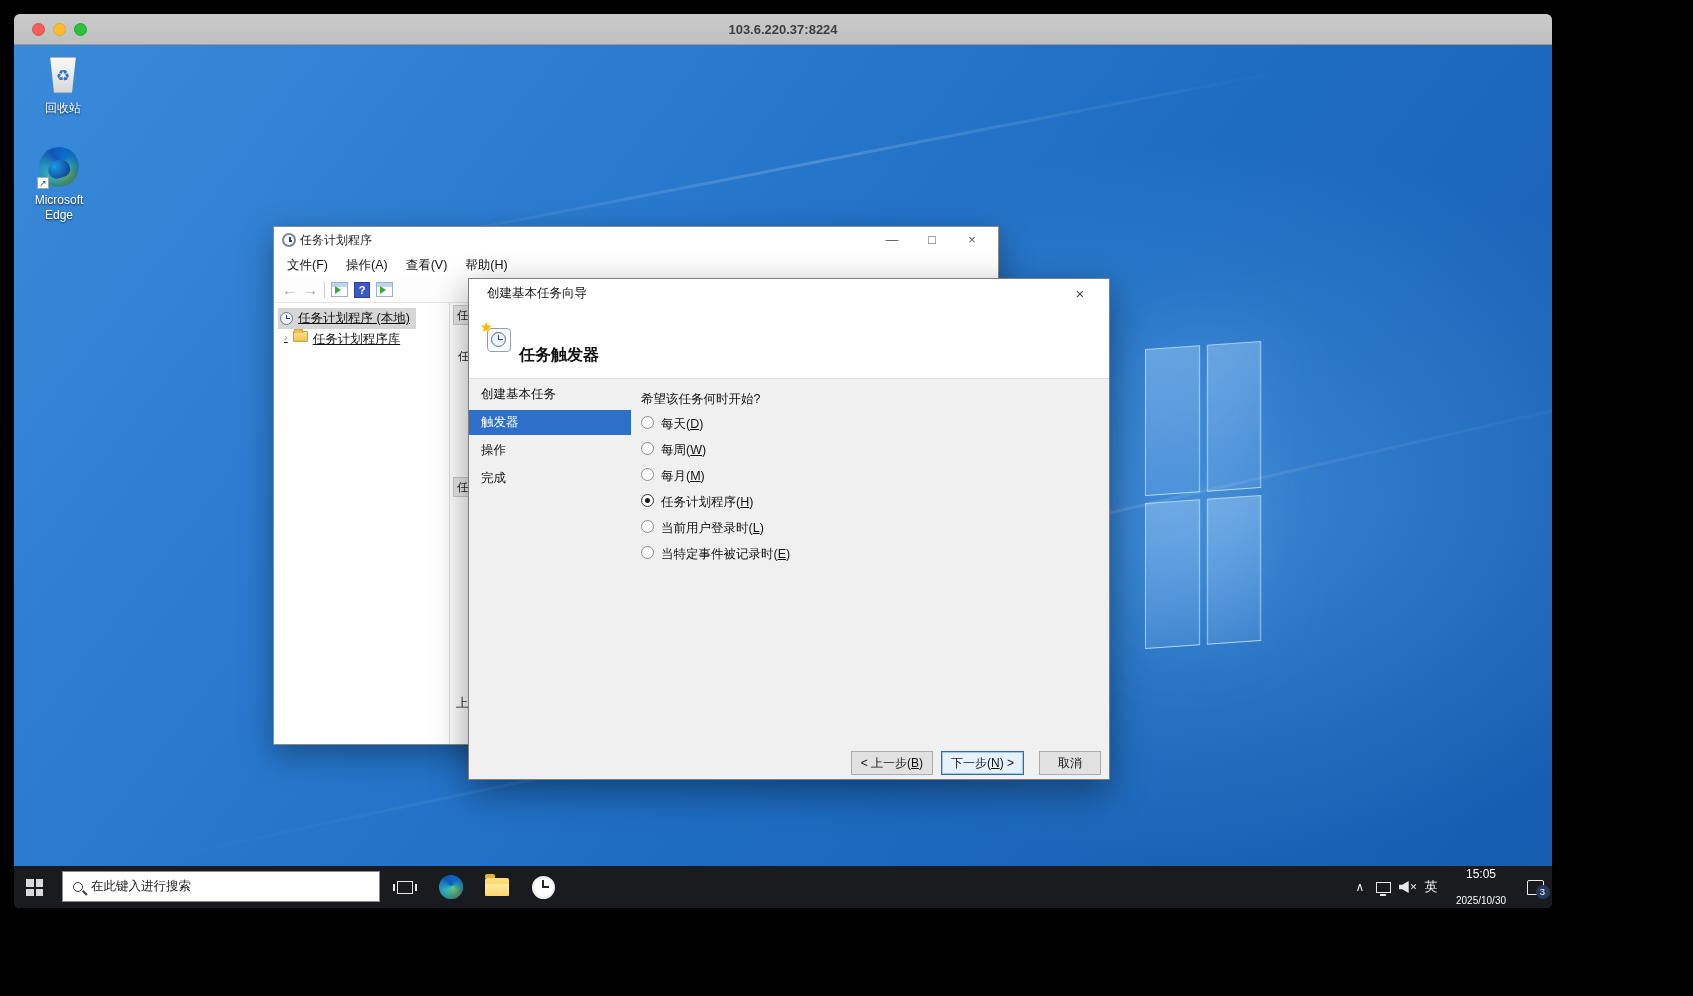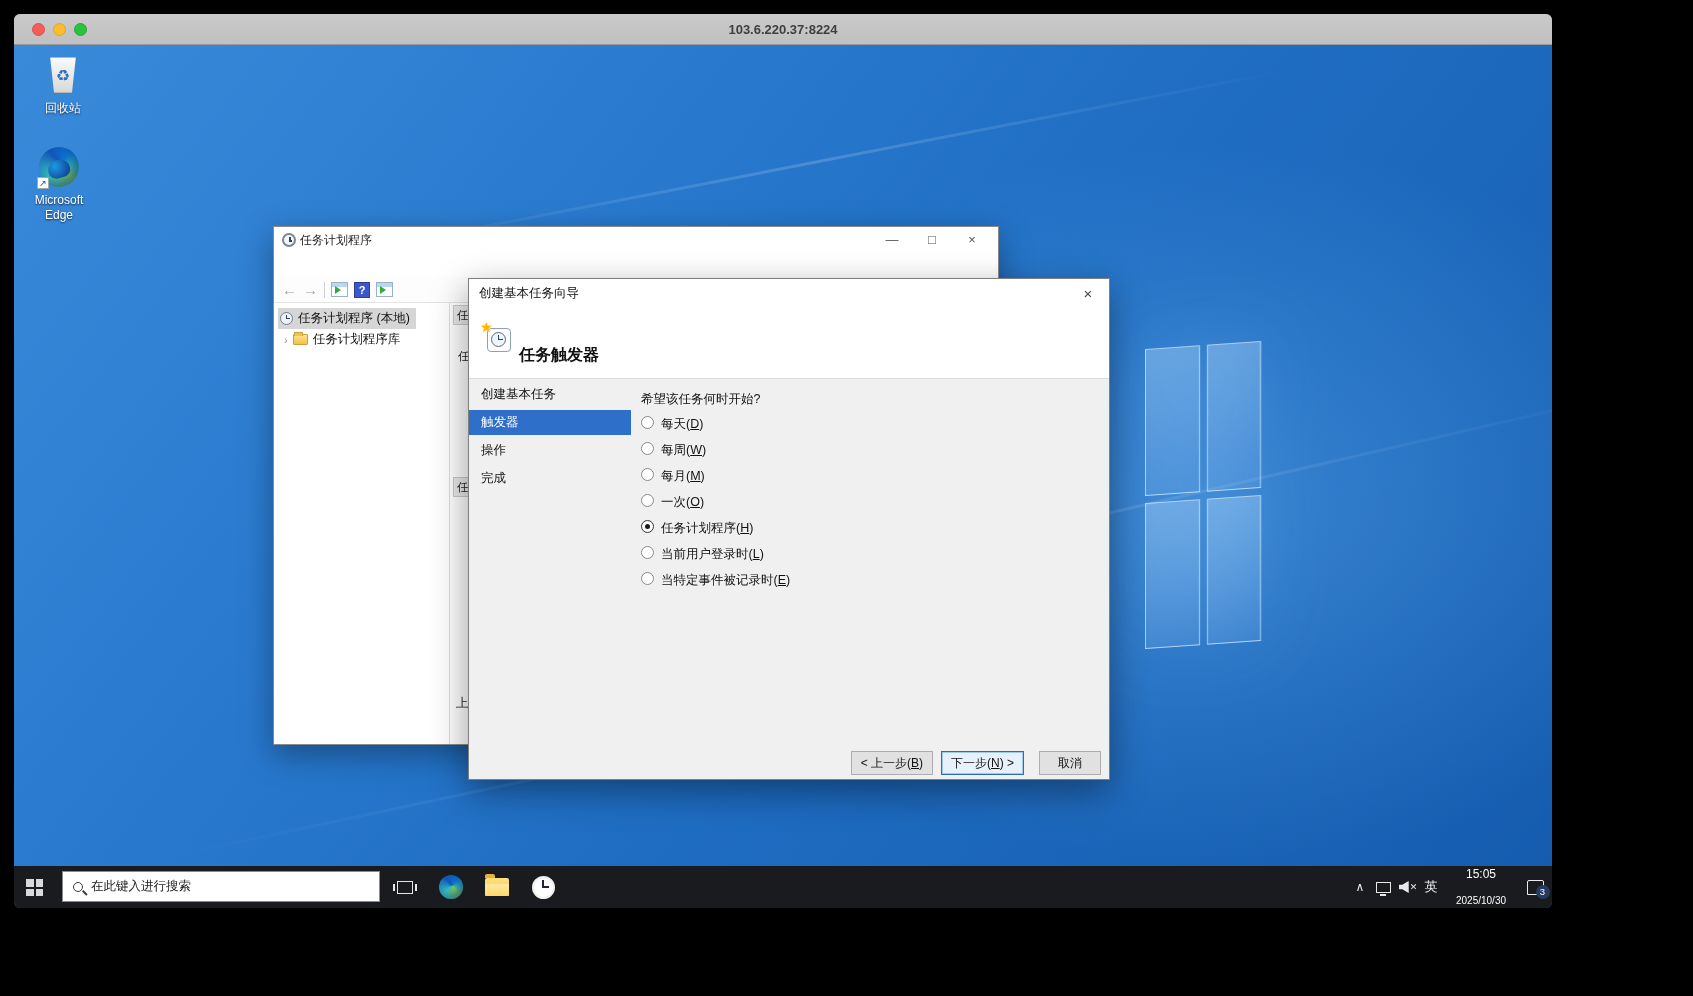--- a/index.html
+++ b/index.html
@@ -75,39 +75,39 @@
   .nav-arrow { color:#9aa0a4; font-size:15px; font-weight:bold; line-height:1; }
   .tb-sep { width:1px; height:16px; background:#d0d0d0; }
   .tb-ico { width:17px; height:15px; border:1px solid #9ab1cc; background:#fff; position:relative; }
   .tb-ico::before { content:""; position:absolute; left:0; top:0; right:0; height:4px; background:#bcd6f2; }
   .tb-ico::after { content:""; position:absolute; left:3px; bottom:2px;
     border-left:6px solid #37a93c; border-top:4px solid transparent; border-bottom:4px solid transparent; }
   .tb-help { width:16px; height:16px; background:#3c57c6; border:1px solid #2b3f9a; color:#fff;
     font-size:11px; font-weight:bold; text-align:center; line-height:15px; }
   .ts-body { position:absolute; left:0; top:76px; right:0; bottom:0; background:#fff; }
   .ts-tree { position:absolute; left:0; top:0; width:176px; bottom:0; border-right:1px solid #e0e0e0; }
-  .tree-row { position:absolute; display:flex; align-items:center; gap:5px; font-size:12.5px; color:#111; }
+  .tree-row { position:absolute; display:flex; align-items:flex-start; gap:5px; font-size:12.5px; color:#111;text-decoration:underline; }
   .tree-row .sel-wrap { display:flex; align-items:center; gap:5px; background:#d6d6d6; padding:2px 6px 2px 2px; }
   .tree-clock { width:13px; height:13px; border-radius:50%; border:1.5px solid #6e7b8e; background:#eef2f7; position:relative; flex:none;}
   .tree-clock::before { content:""; position:absolute; left:45%; top:15%; width:1.5px; height:38%; background:#33425c; }
   .tree-clock::after { content:""; position:absolute; left:45%; top:45%; width:34%; height:1.5px; background:#33425c; }
   .tree-chev { color:#8f8f8f; font-size:11px; }
   .folder-ico { width:15px; height:11px; background:linear-gradient(#ffe08a,#f2c24f);
     border:1px solid #caa23c; border-radius:1px; position:relative; flex:none; }
   .folder-ico::before { content:""; position:absolute; left:0; top:-3px; width:7px; height:3px;
     background:#f2c24f; border:1px solid #caa23c; border-bottom:none; border-radius:1px 1px 0 0; }
   .frag { position:absolute; font-size:11.5px; color:#222; }
   .frag.boxed { width:17px; height:20px; background:#e9e9e9; border:1px solid #c9c9c9;
     line-height:19px; text-align:left; padding-left:3px; overflow:hidden; }
 
   
   .wizard { position:absolute; left:454px; top:233px; width:642px; height:502px;
     background:#f0f0f0; border:1px solid #7f7f7f; box-shadow:0 12px 34px rgba(0,0,0,.4); }
   .wz-titlebar { position:absolute; left:0; top:0; right:0; height:28px; background:#fff;
-    display:flex; align-items:center; padding:0 10px; }
+    display:flex; align-items:center; padding:0 18px; }
   .wz-title { font-size:12.5px; color:#111; flex:1; }
   .wz-close { font-size:15px; color:#444; width:22px; text-align:center; }
   .wz-header { position:absolute; left:0; top:28px; right:0; height:72px; background:#fff;
     border-bottom:1px solid #dcdcdc; }
   .wz-ico { position:absolute; left:14px; top:16px; width:30px; height:30px; }
   .wz-ico .face { position:absolute; left:4px; top:5px; width:24px; height:24px; border-radius:4px;
     background:#fdfdfd; border:1px solid #8fa0b5; }
   .wz-ico .dial { position:absolute; left:8px; top:9px; width:15px; height:15px; border-radius:50%;
     border:1.5px solid #5a6b85; background:#eef4fb; }
   .wz-ico .dial::before { content:""; position:absolute; left:45%; top:15%; width:1.5px; height:38%; background:#2f4468; }
@@ -225,20 +225,26 @@
     <div class="ts-window">
       <div class="ts-titlebar">
         <span class="clock-ico"></span>
         <span class="ts-title">任务计划程序</span>
         <div class="ts-controls">
           <span>—</span>
           <span>□</span>
           <span>×</span>
         </div>
       </div>
+      <div class="ts-menubar">
+        <span>文件(F)</span>
+        <span>操作(A)</span>
+        <span>查看(V)</span>
+        <span>帮助(H)</span>
+      </div>
       <div class="ts-toolbar">
         <span class="nav-arrow">←</span>
         <span class="nav-arrow">→</span>
         <span class="tb-sep"></span>
         <span class="tb-ico"></span>
         <span class="tb-help">?</span>
         <span class="tb-ico"></span>
       </div>
       <div class="ts-body">
         <div class="ts-tree">
@@ -290,24 +296,20 @@
             </div>
             <div class="opt-row">
               <span class="radio"></span>
               <span class="opt-lbl"><span>每周(</span><span class="akey">W</span><span>)</span></span>
             </div>
             <div class="opt-row">
               <span class="radio"></span>
               <span class="opt-lbl"><span>每月(</span><span class="akey">M</span><span>)</span></span>
             </div>
             <div class="opt-row">
-              <span class="radio"></span>
-              <span class="opt-lbl"><span>一次(</span><span class="akey">O</span><span>)</span></span>
-            </div>
-            <div class="opt-row">
               <span class="radio sel"></span>
               <span class="opt-lbl"><span>任务计划程序(</span><span class="akey">H</span><span>)</span></span>
             </div>
             <div class="opt-row">
               <span class="radio"></span>
               <span class="opt-lbl"><span>当前用户登录时(</span><span class="akey">L</span><span>)</span></span>
             </div>
             <div class="opt-row">
               <span class="radio"></span>
               <span class="opt-lbl"><span>当特定事件被记录时(</span><span class="akey">E</span><span>)</span></span>

